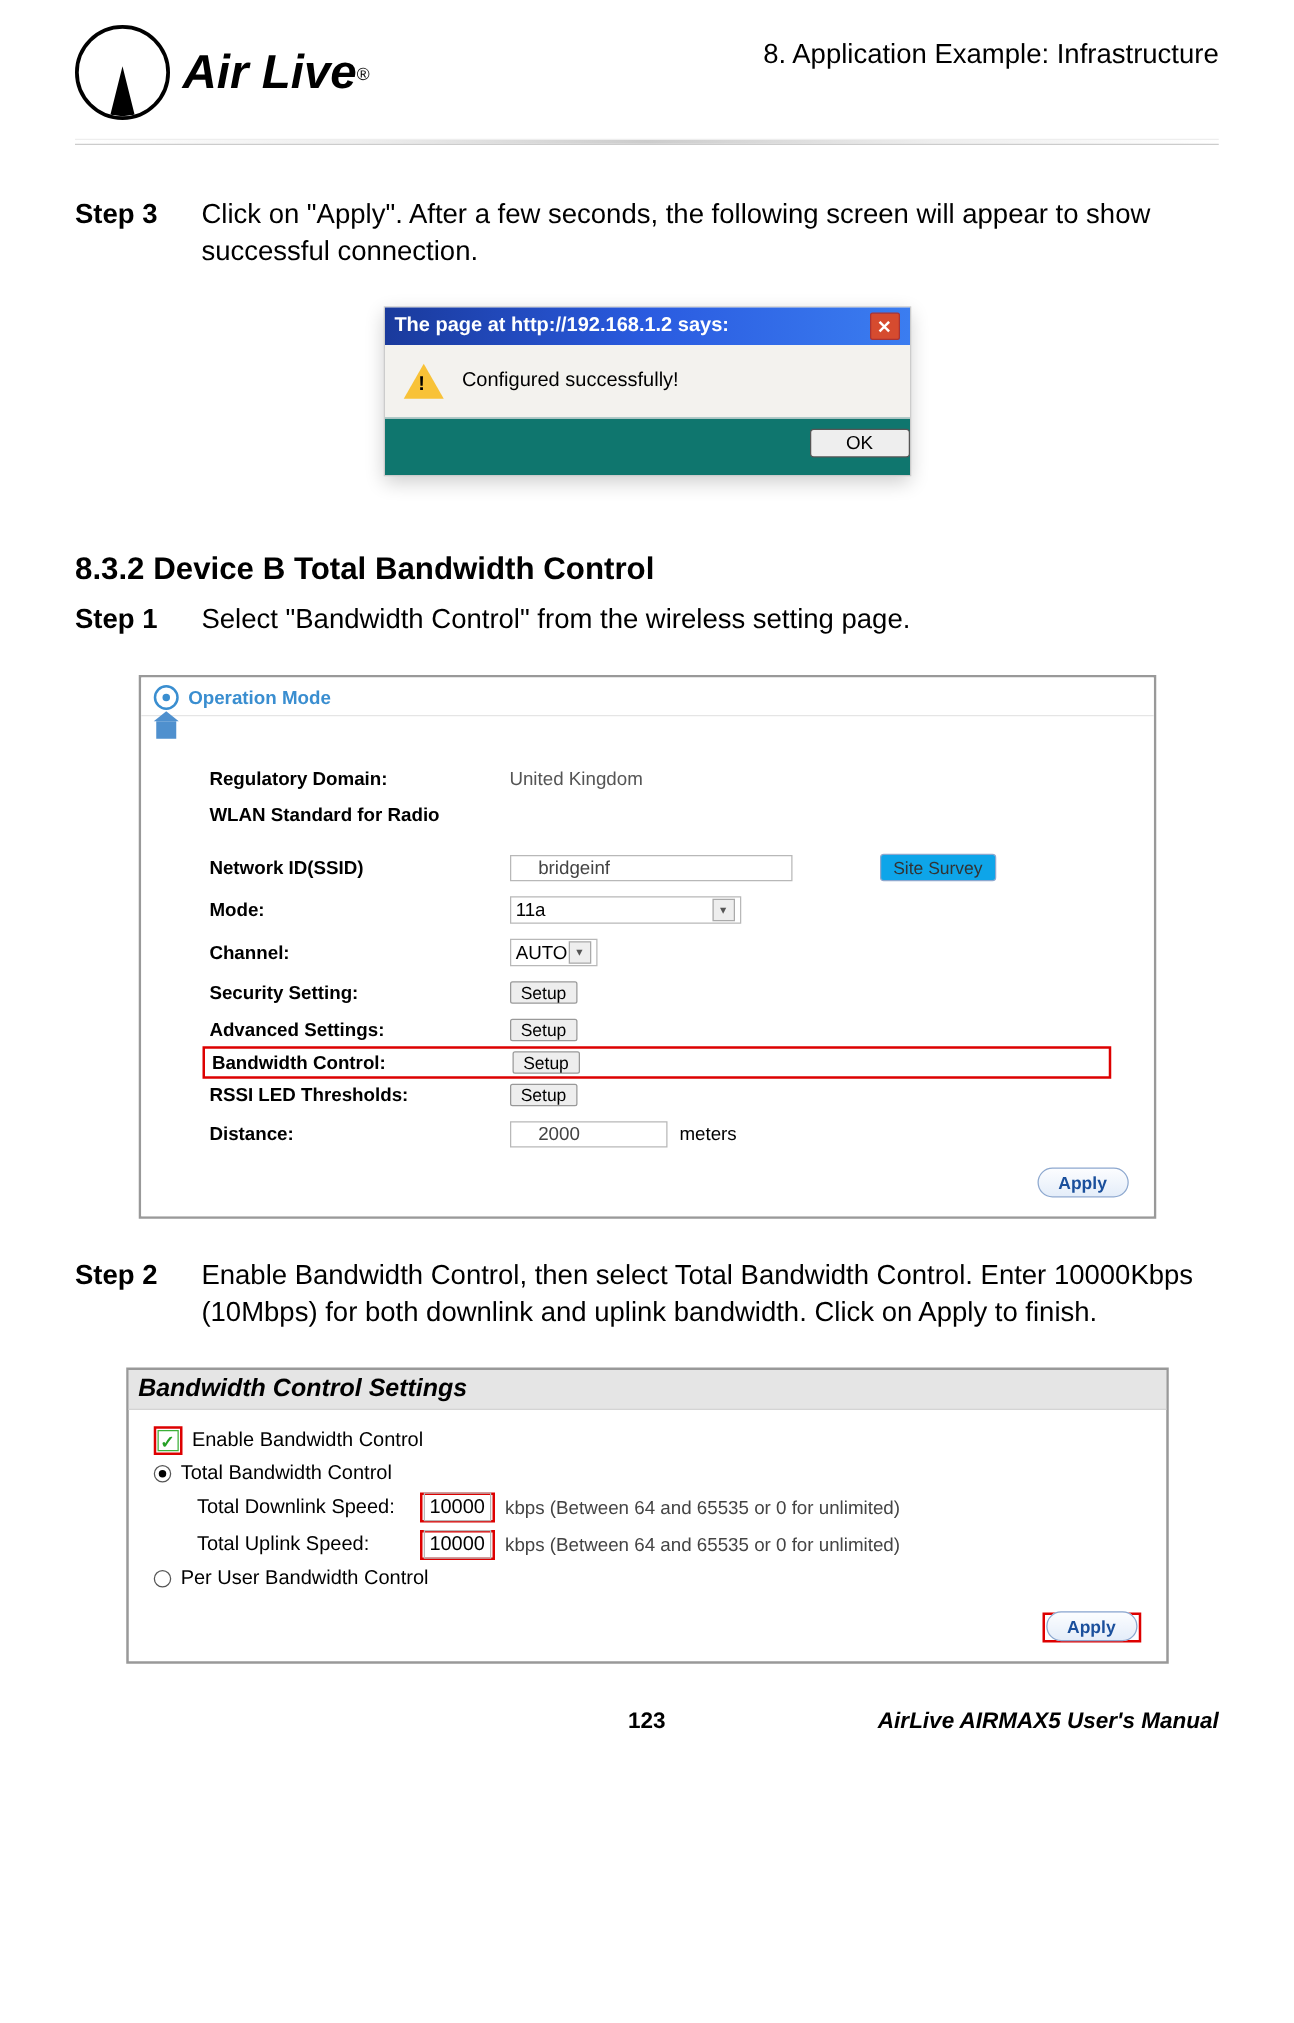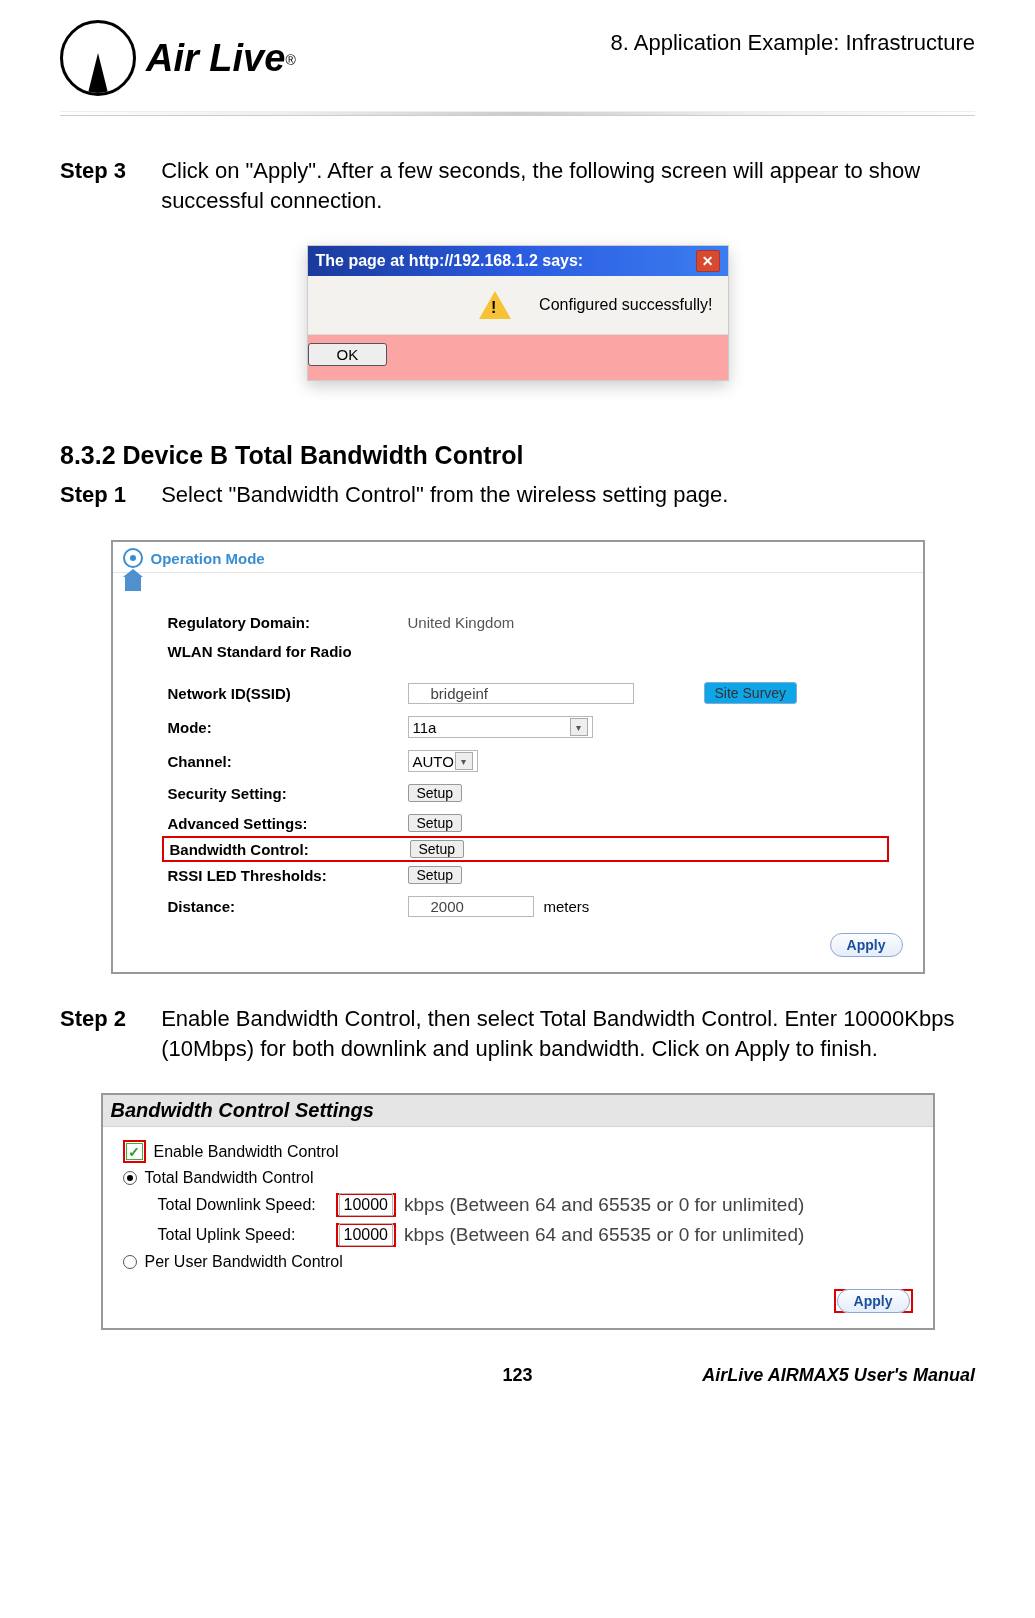--- a/index.html
+++ b/index.html
@@ -115,43 +115,42 @@
     justify-content: center;
     font-weight: bold;
     font-size: 14px;
     border-radius:2px;
   }
   .dialog-body {
     background: #f3f2ee;
     padding: 15px;
     display: flex;
     align-items: center;
-    gap: 28px;
-    justify-content: flex-end;
+    gap: 15px;
   }
   .warn-icon {
     width: 0;
     height: 0;
     border-left: 16px solid transparent;
     border-right: 16px solid transparent;
     border-bottom: 28px solid #f8c237;
     position: relative;
   }
   .warn-icon::after {
     content: "!";
     position: absolute;
     left: -4px;
     top: 8px;
     color: #000;
     font-weight: bold;
   }
   .dialog-footer {
-    background: #fca5a5;
+    background: #0f766e;
     padding: 8px 0 14px 0;
-    text-align: left;
+    text-align: right;
     border-top:1px solid #ddd;
   }
   .btn-ok {
     display:inline-block;
     padding: 2px 28px;
     background: #eee;
     border: 1px solid #555;
     border-radius: 3px;
     font-size: 15px;
   }
@@ -248,21 +247,21 @@
   .checkbox{
     width:15px;height:15px;border:1px solid #3cb038;display:flex;align-items:center;justify-content:center;color:#26a026;font-weight:bold;font-size:14px;line-height:1;
   }
   .radio{
     width:12px;height:12px;border:1px solid #555;border-radius:50%;display:inline-flex;align-items:center;justify-content:center;
   }
   .radio.on::after{content:"";width:6px;height:6px;background:#000;border-radius:50%;}
   .indent{margin-left:35px;}
   .bw-label{width:170px;}
   .bw-input{border:1px solid #b8b8b8;width:70px;text-align:left;padding:2px 4px;}
-  .bw-note{font-size:19px;color:#444;}
+  .bw-note{font-size:15px;color:#444;}
   .page-footer{
     display:flex;justify-content:space-between;align-items:baseline;margin-top:35px;font-size:18px;
   }
   .page-num{font-weight:bold;text-align:center;flex:1;}
   .manual-name{font-style:italic;font-weight:bold;text-align:right;}
 </style>
 </head>
 <body>
 
 <div class="page">

